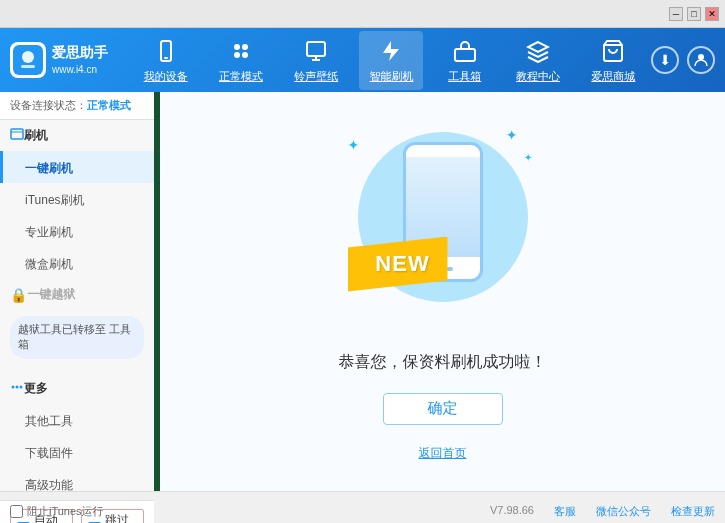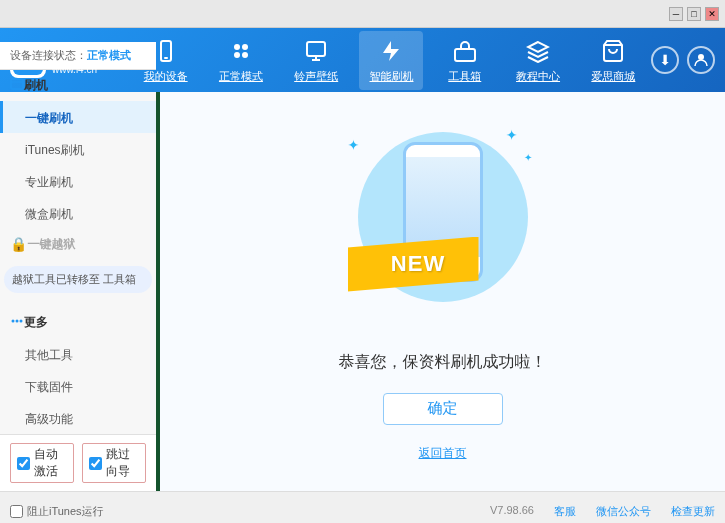--- a/index.html
+++ b/index.html
@@ -157,21 +157,21 @@
       border-left: 3px solid transparent;
     }
     .sidebar-item.active {
       background: #e3f2fd;
       color: #1565c0;
       border-left-color: #2196f3;
       font-weight: bold;
     }
 
     .sidebar-note {
-      margin: 6px 4px;
+      margin: 6px 10px;
       padding: 6px 8px;
       background: #e8f0fe;
       border-radius: 16px;
       font-size: 11px;
       color: #555;
       line-height: 1.4;
     }
 
     .sidebar-divider {
       height: 1px;
@@ -236,21 +236,21 @@
       border-radius: 2px;
       background: #90caf9;
       margin-bottom: 8px;
     }
 
     
     .new-ribbon {
       position: absolute;
       bottom: 40px;
       left: 5px;
-      width: 131px;
+      width: 100px;
       height: 55px;
       background: #ffc107;
       clip-path: polygon(0% 20%, 100% 0%, 100% 80%, 0% 100%);
       display: flex;
       align-items: center;
       justify-content: center;
     }
     .new-ribbon-text {
       font-size: 22px;
       font-weight: bold;
@@ -349,24 +349,23 @@
     .footer-version { color: #888; }
     .footer-link {
       color: #2196f3;
       cursor: pointer;
     }
 
     .left-panel {
       width: 160px;
       display: flex;
       flex-direction: column;
-      border-right: 4px solid #14532d;
+      border-right: 6px solid #14532d;
       background: #f7f7f7;
       height: 100%;
-      justify-content: flex-end;
     }
     .left-bottom {
       flex: 1;
       display: flex;
       flex-direction: column;
       padding: 8px 10px;
       border-top: 1px solid #e0e0e0;
       background: #fff;
     }
   </style>

